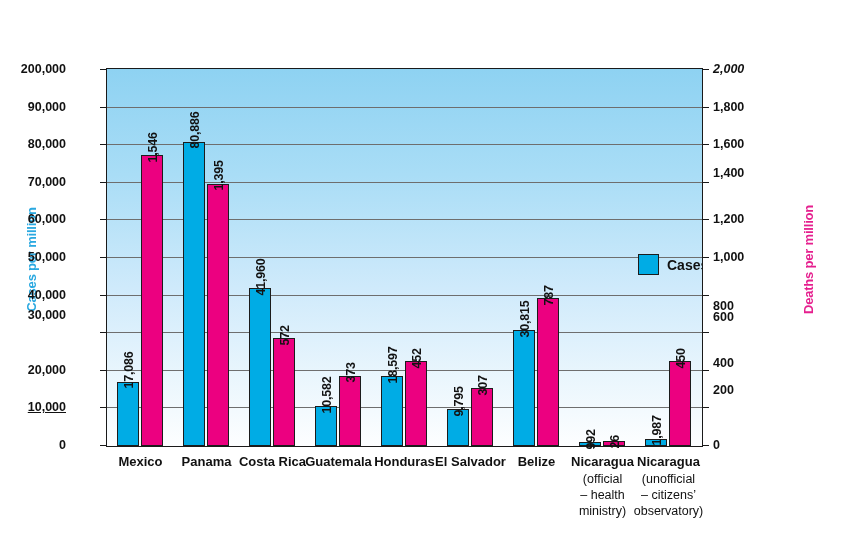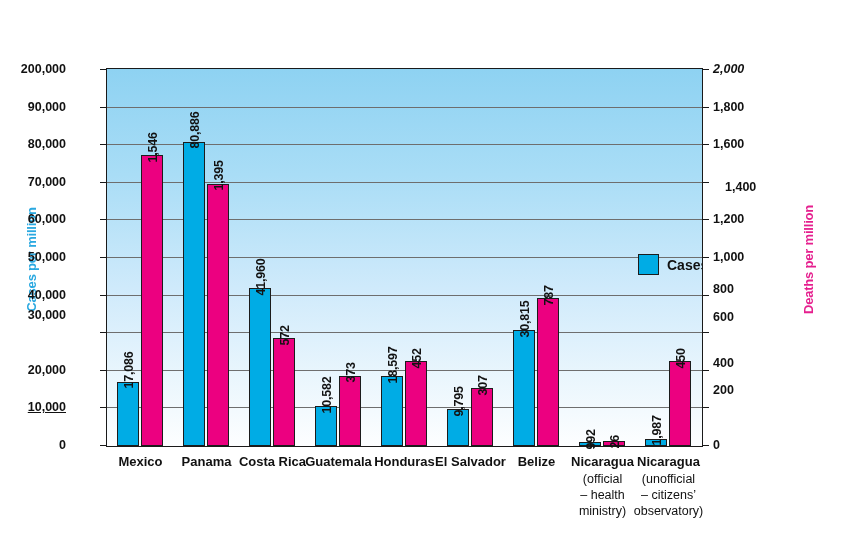--- a/index.html
+++ b/index.html
@@ -220,27 +220,27 @@
       <div class="tick-label left" style="top: 63px;">200,000</div>
       <div class="tick-mark right" style="top: 445px;"></div>
       <div class="tick-label right" style="top: 439px;">0</div>
       <div class="tick-mark right" style="top: 407.4px;"></div>
       <div class="tick-label right" style="top: 384px;">200</div>
       <div class="tick-mark right" style="top: 369.8px;"></div>
       <div class="tick-label right" style="top: 357px; text-align: right;">400</div>
       <div class="tick-mark right" style="top: 332.2px;"></div>
       <div class="tick-label right" style="top: 311px;">600</div>
       <div class="tick-mark right" style="top: 294.6px;"></div>
-      <div class="tick-label right" style="top: 283px; text-align: center;">800</div>
+      <div class="tick-label right" style="top: 300px; text-align: center;">800</div>
       <div class="tick-mark right" style="top: 257px;"></div>
       <div class="tick-label right" style="top: 251px;">1,000</div>
       <div class="tick-mark right" style="top: 219.4px;"></div>
       <div class="tick-label right" style="top: 213.4px;">1,200</div>
       <div class="tick-mark right" style="top: 181.8px;"></div>
-      <div class="tick-label right" style="top: 181px; margin-left: 12px;">1,400</div>
+      <div class="tick-label right" style="top: 167px;">1,400</div>
       <div class="tick-mark right" style="top: 144.2px;"></div>
       <div class="tick-label right" style="top: 138.2px;">1,600</div>
       <div class="tick-mark right" style="top: 106.6px;"></div>
       <div class="tick-label right" style="top: 100.6px;">1,800</div>
       <div class="tick-mark right" style="top: 69px;"></div>
       <div class="tick-label right" style="top: 63px; font-style: italic;">2,000</div>
     </div>
   <div id="value-layer">
       <div class="value-label" style="left: 134.5px; top: 376.26px;">17,086</div>
       <div class="value-label" style="left: 158.5px; top: 149.85px;">1,546</div>

